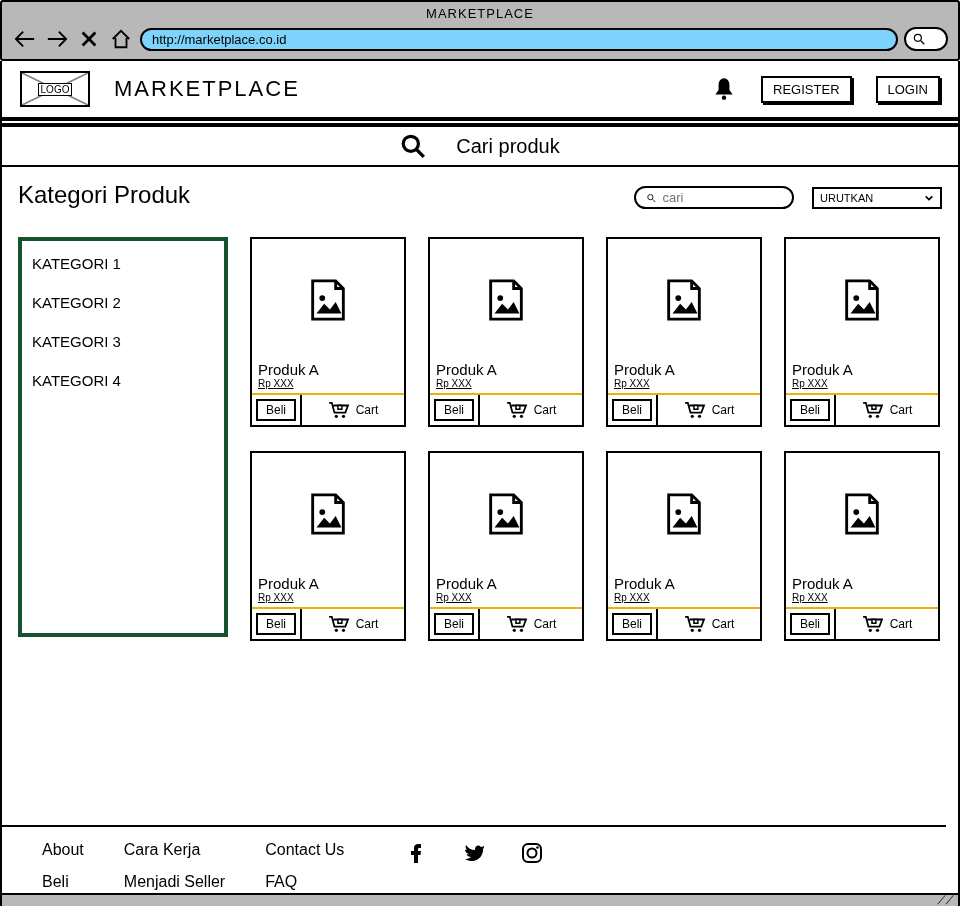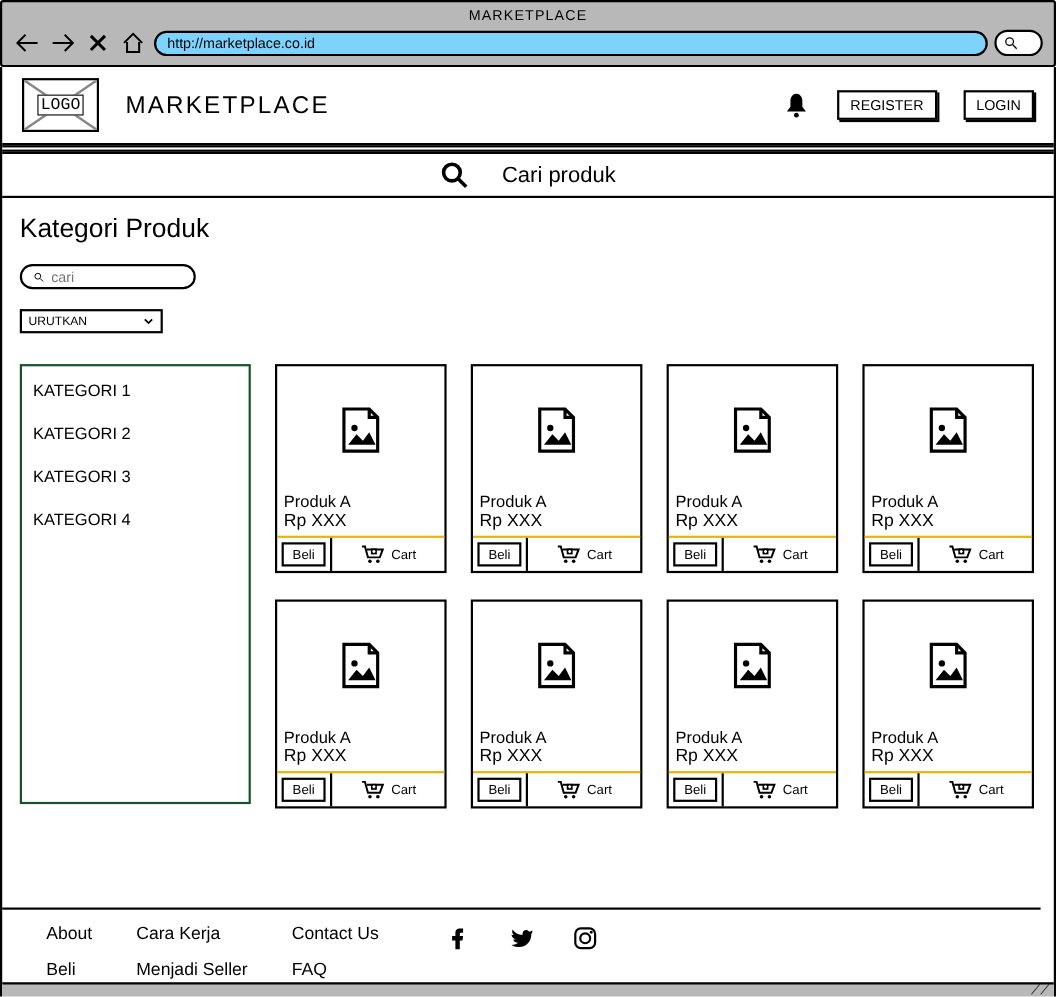--- a/index.html
+++ b/index.html
@@ -60,26 +60,25 @@
   position: relative;
 }
 .header-bar {
   border-bottom: 2px solid #000;
   padding: 10px 18px;
   display: flex;
   align-items: center;
   gap: 24px;
 }
 .logo-box {
-  width: 70px; height: 49px;
+  width: 70px; height: 36px;
   border: 2px solid #000;
   position: relative;
   display:flex; align-items:center; justify-content:center;
-  font-size: 15px;
-  font-family: Liberation Mono, monospace;
+  font-size: 10px;
 }
 .logo-box::before, .logo-box::after {
   content:""; position:absolute; left:0; right:0; top:0; bottom:0;
 }
 .logo-box::before { background: linear-gradient(to top right, transparent 48%, #888 49%, #888 51%, transparent 52%); }
 .logo-box::after  { background: linear-gradient(to top left, transparent 48%, #888 49%, #888 51%, transparent 52%); }
 .logo-box span { position: relative; z-index:1; background:#fff; padding: 0 2px; border:1px solid #000; }
 .brand {
   font-size: 22px;
   letter-spacing: 2px;
@@ -109,21 +108,21 @@
   align-items: center;
   justify-content: center;
   gap: 30px;
   font-size: 20px;
 }
 .searchbar-row svg { width:26px; height:26px; }
 .main {
   padding: 14px 16px 0;
 }
 .controls-row {
-  display:flex; align-items:flex-start; gap: 18px; flex-direction: column;
+  display:flex; align-items:flex-end; gap: 18px;
 }
 .page-title { font-size: 24px; flex:1; }
 .pill-search {
   border: 2px solid #000;
   border-radius: 14px;
   padding: 2px 10px;
   width: 160px;
   display:flex; align-items:center; gap:6px;
   font-size: 13px;
 }
@@ -138,21 +137,21 @@
   padding: 3px 6px;
   font-size: 11px;
   font-family: inherit;
   display:flex; justify-content:space-between; align-items:center;
   cursor:pointer;
 }
 .layout {
   display:flex; gap: 22px; margin-top: 28px;
 }
 .sidebar {
-  border: 2px solid #14532d;
+  border: 4px solid #14532d;
   width: 210px;
   height: 400px;
   padding: 14px 10px;
 }
 .sidebar div {
   font-size: 15px;
   margin-bottom: 22px;
   cursor:pointer;
 }
 .grid {
@@ -165,21 +164,21 @@
 .card {
   border: 2px solid #000;
   display:flex; flex-direction:column;
 }
 .card .img-area {
   flex:1;
   display:flex; align-items:center; justify-content:center;
 }
 .card .img-area svg { width: 46px; height: 46px; }
 .card .name { font-size: 15px; padding: 0 6px; }
-.card .price { font-size: 16px; padding: 0 6px 4px; }
+.card .price { font-size: 10px; padding: 0 6px 4px; text-decoration: underline; }
 .card .actions {
   display:flex; border-top: 2px solid #eab308;
 }
 .card .actions .buy {
   border: 2px solid #000;
   margin: 4px;
   padding: 2px 8px;
   font-size: 12px;
   cursor:pointer;
   font-family: inherit;

